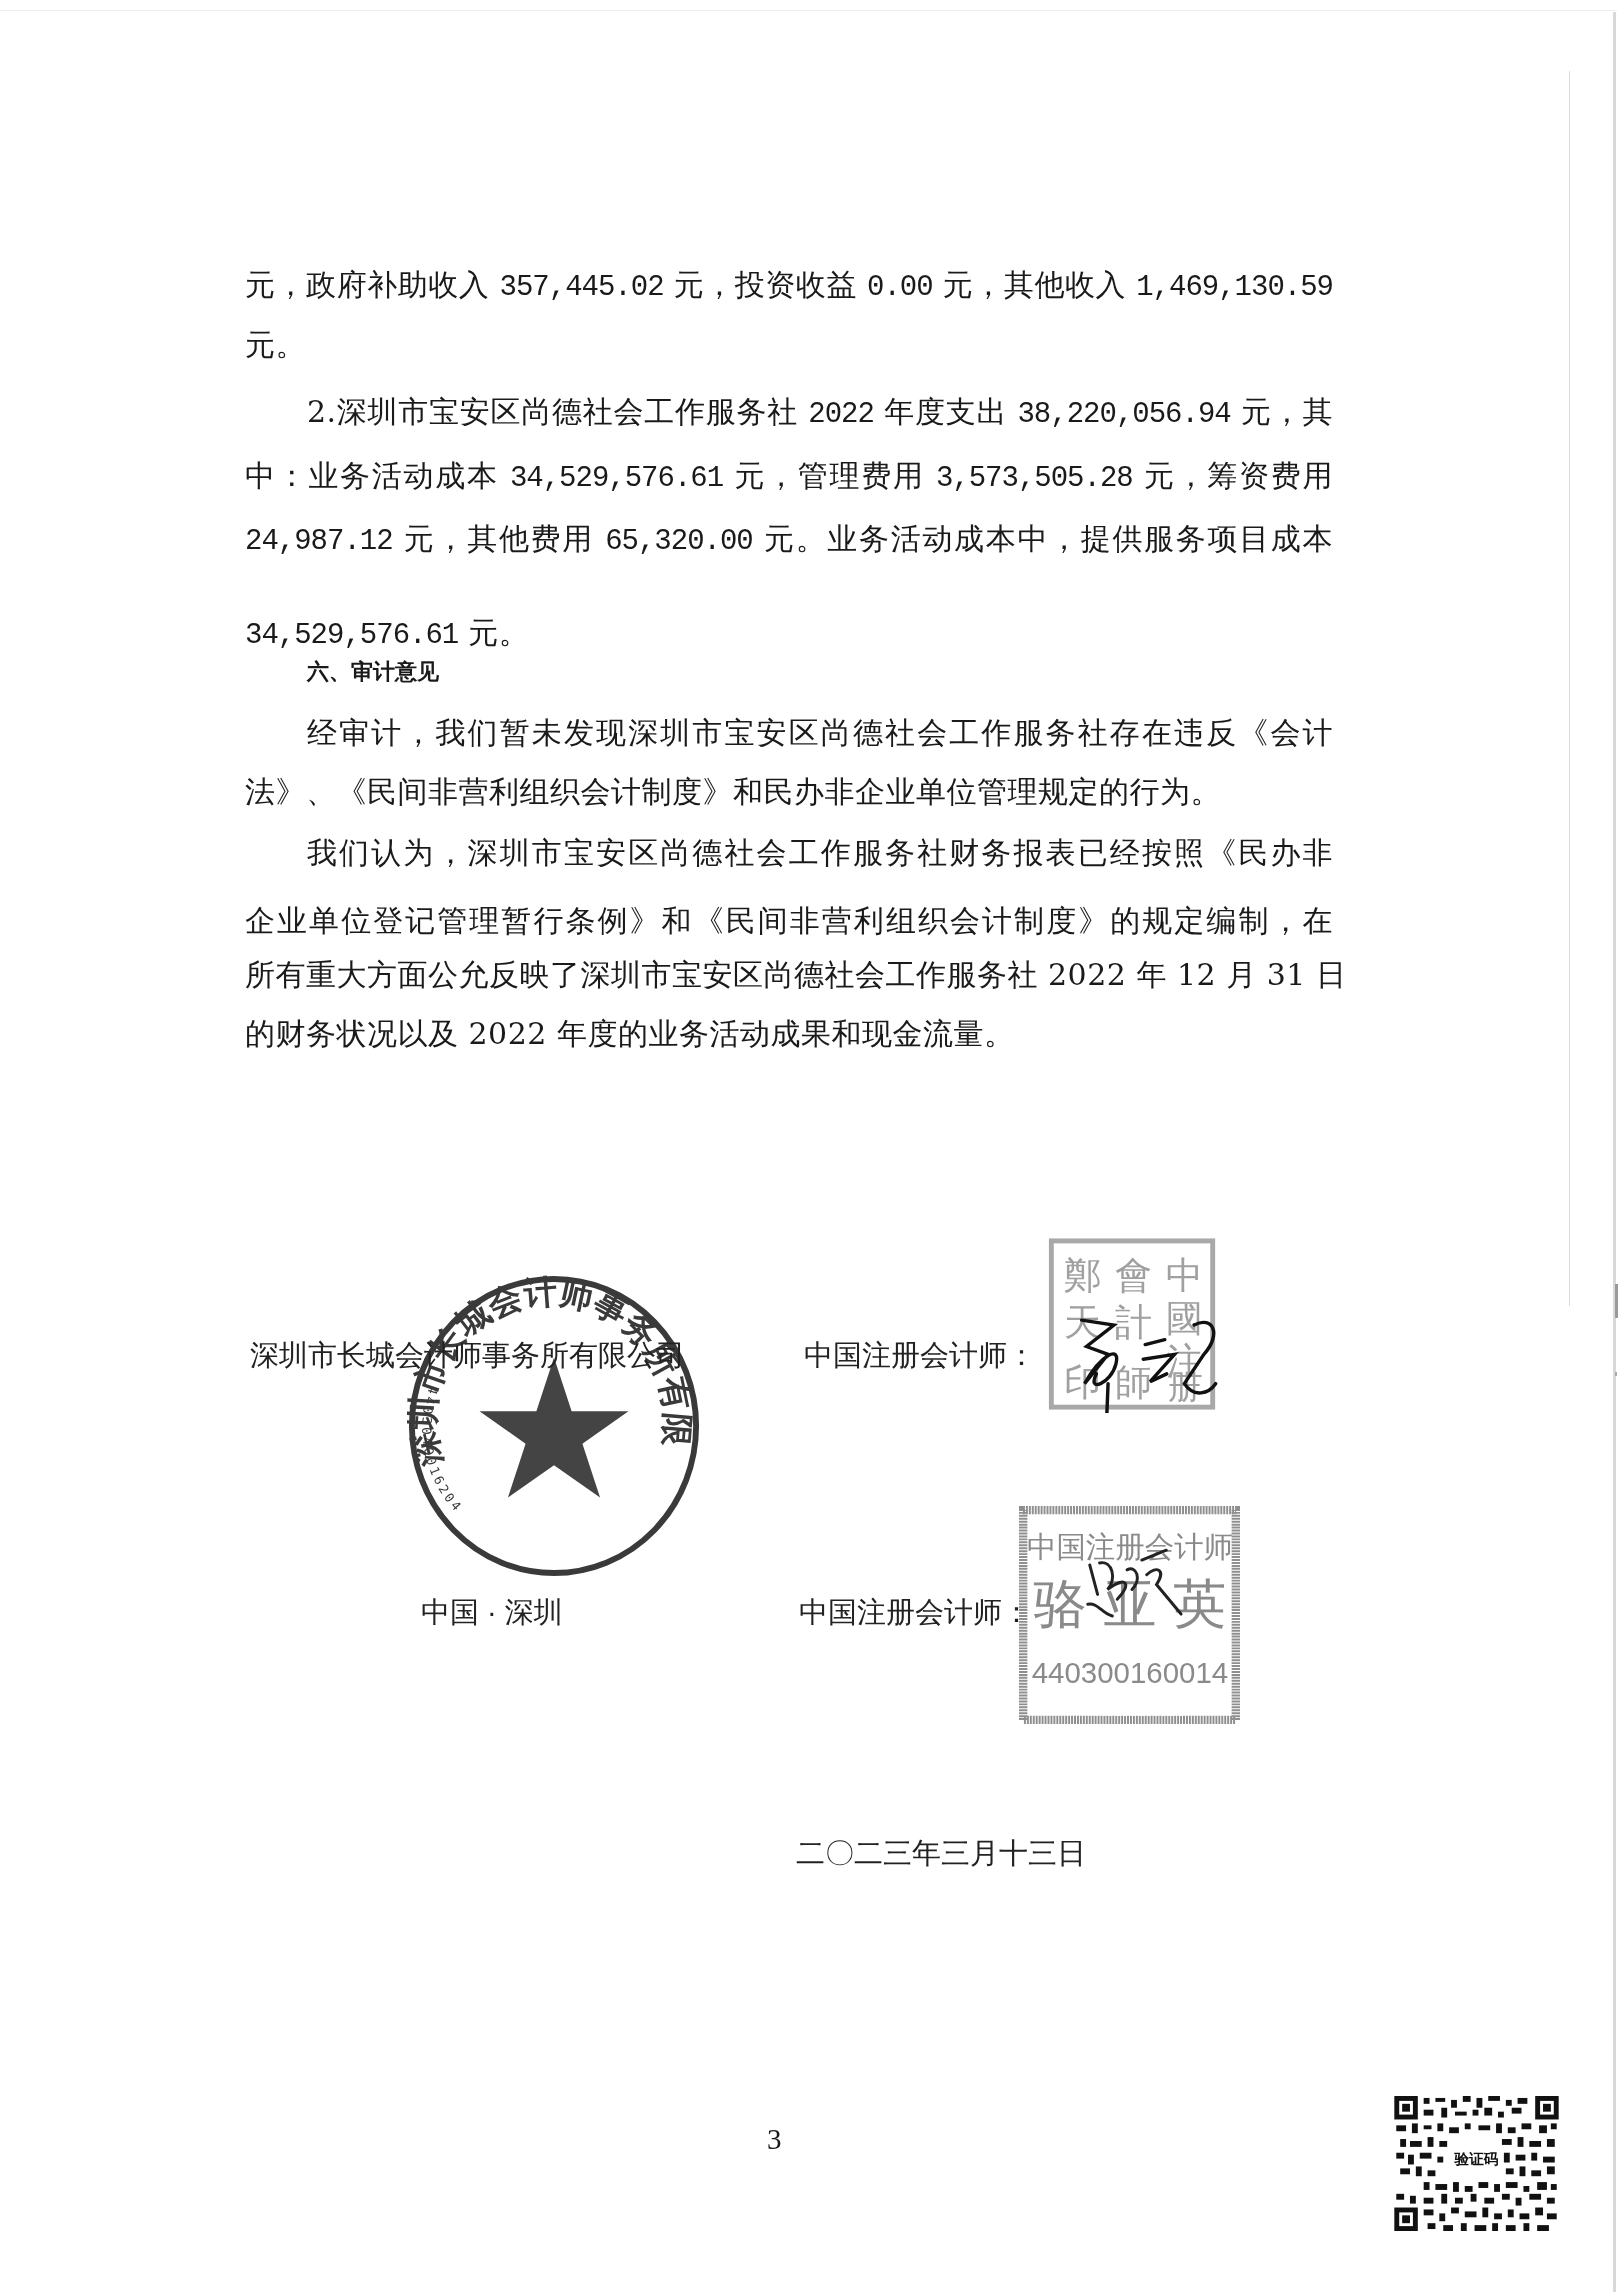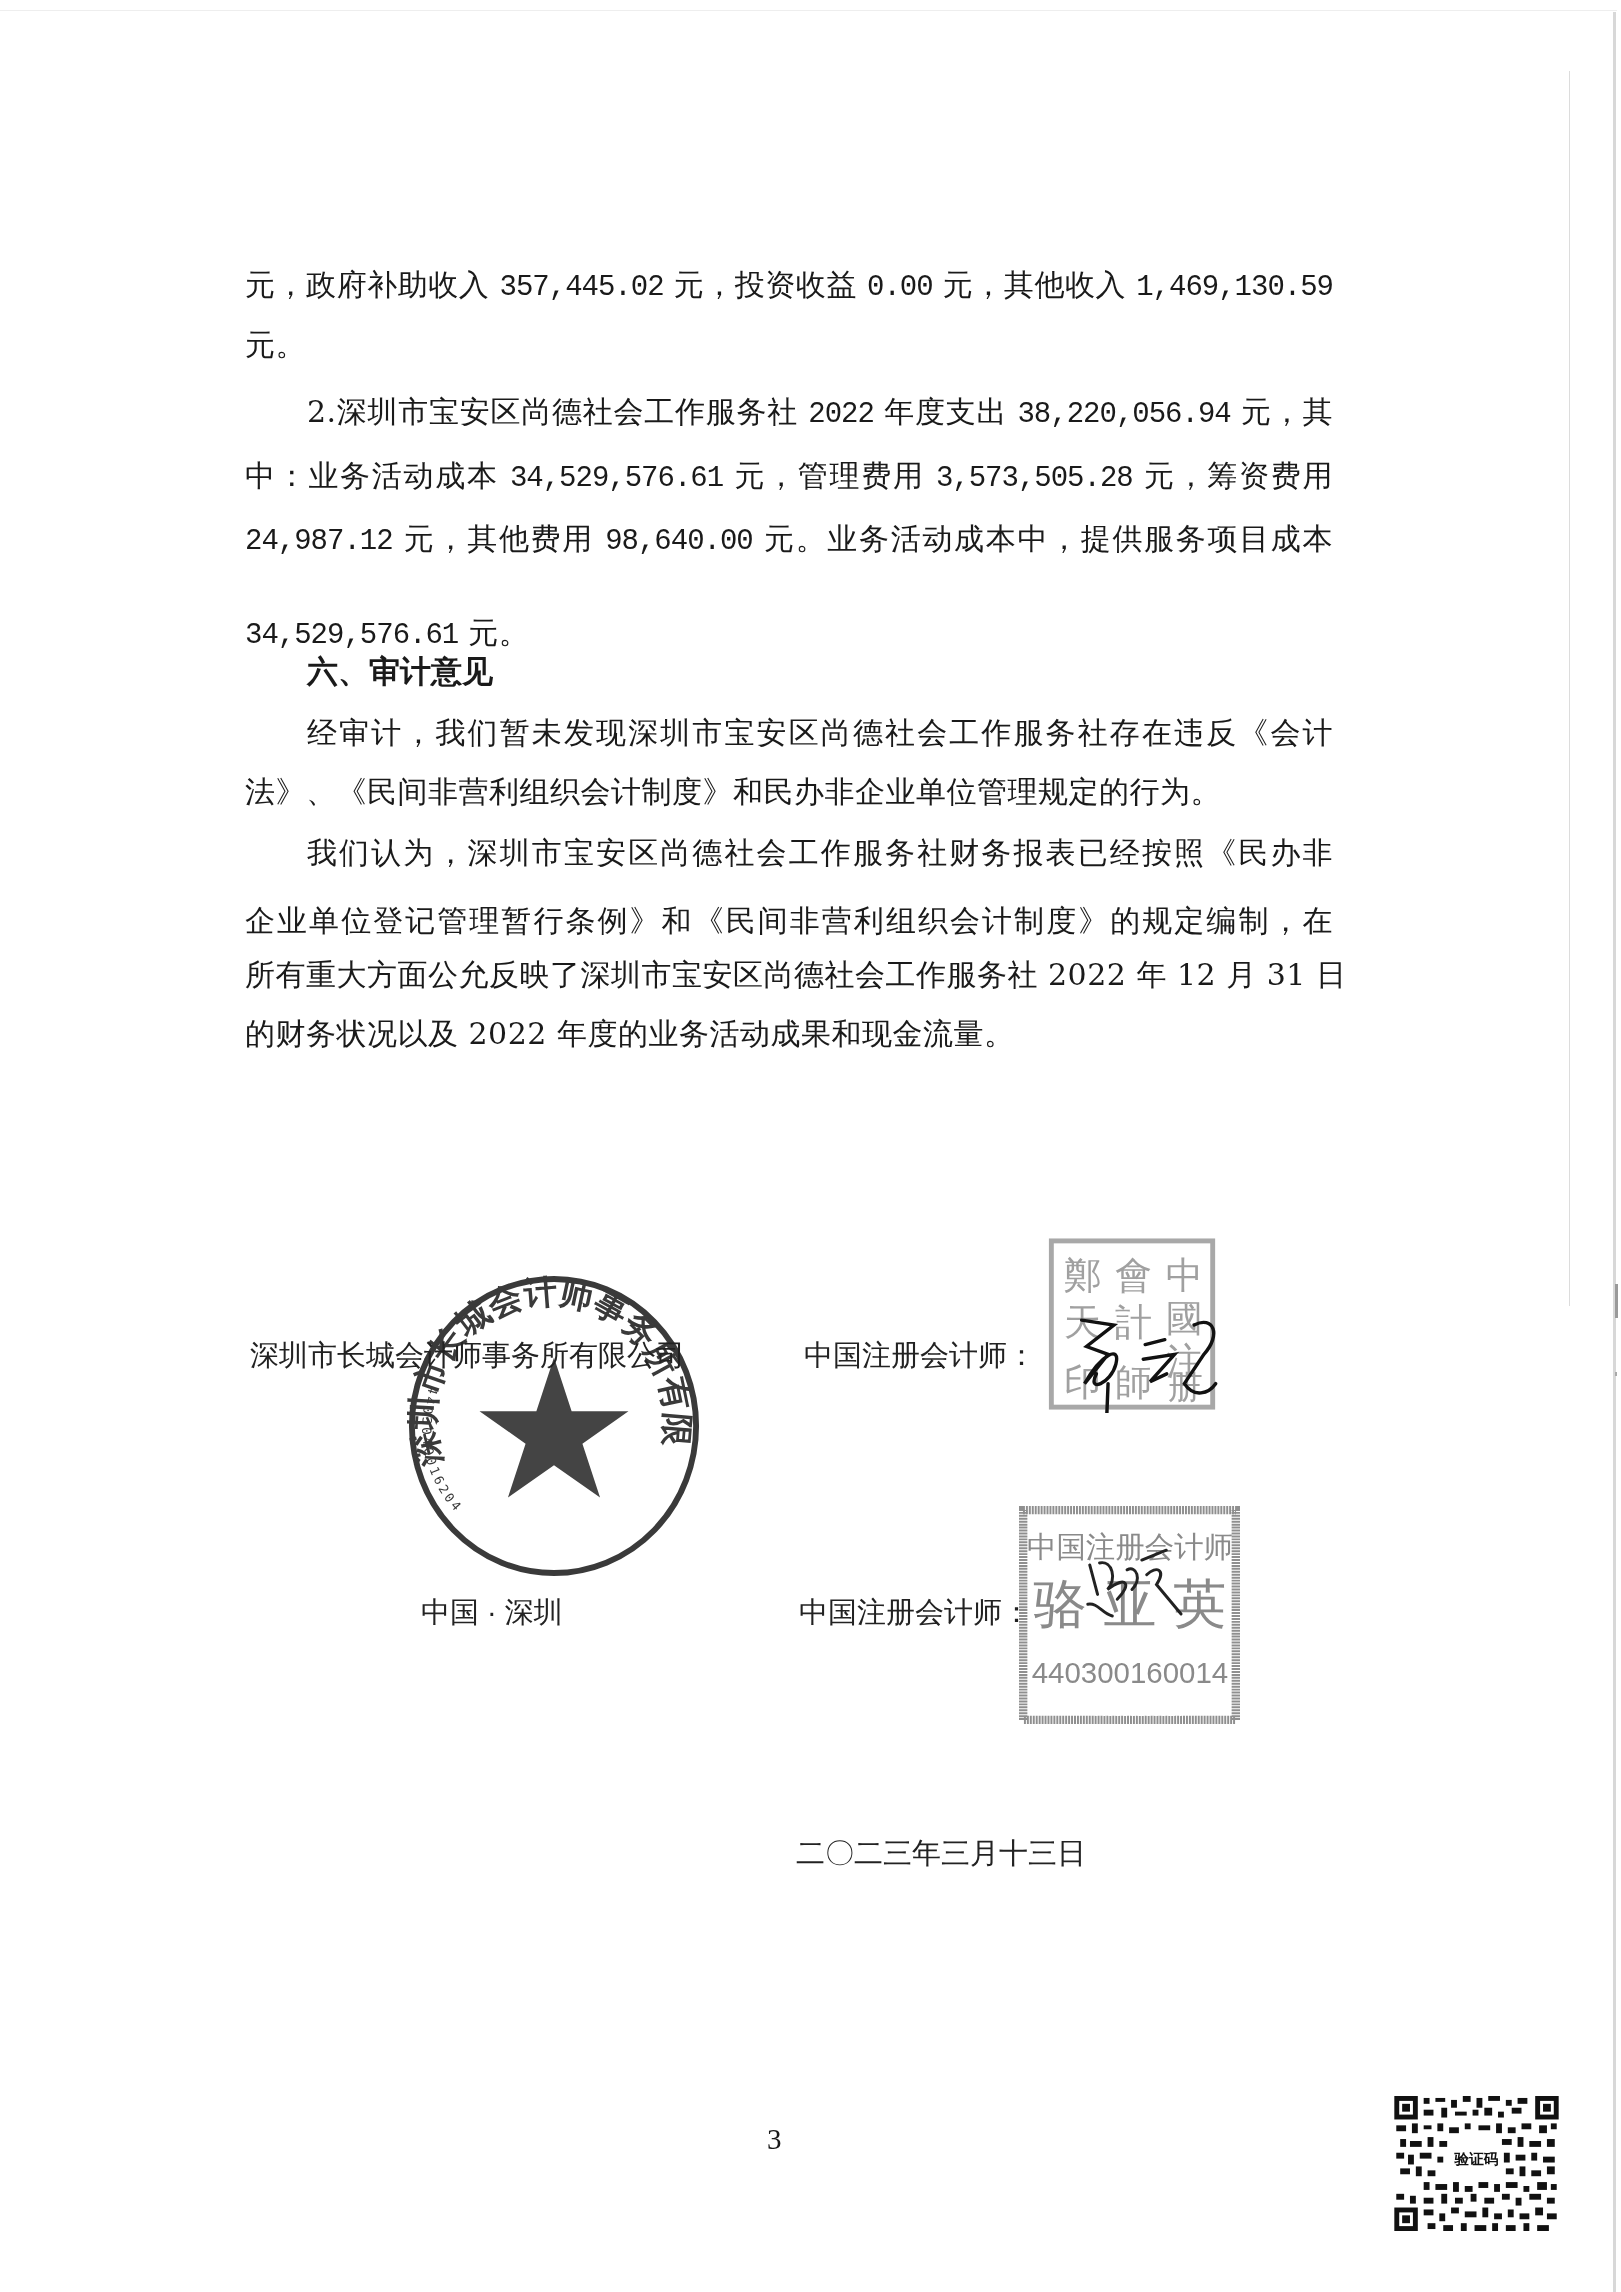--- a/index.html
+++ b/index.html
@@ -8,21 +8,21 @@
   .page-edge-right { position:absolute; left:1613px; top:11.8px; width:2.9px; height:2281px; background:#d8d8d8; }
   .page-edge-top { position:absolute; left:0; top:9.8px; width:1617px; height:1px; background:#eeeeee; }
   .page-line-inner { position:absolute; left:1569px; top:71px; width:1px; height:1235px; background:#dcdcdc; }
   .scan-mark { position:absolute; left:1615px; top:1284px; width:2.9px; height:34px; background:#9a9a9a; }
   .scan-dot { position:absolute; left:1615px; top:1372px; width:2px; height:3.9px; background:#aaaaaa; }
 
   .line { position:absolute; left:245px; width:1088px; font-size:30px; line-height:39px; white-space:nowrap; letter-spacing:0.5px; }
   .num { font-family:"Liberation Mono","DejaVu Sans Mono",monospace; font-size:29px; letter-spacing:-1px; }
   .justify { text-align:justify; text-align-last:justify; }
   .indent { left:307px; width:1026px; }
-  .heading { position:absolute; left:307px; font-size:31px; font-weight:bold; line-height:39px;
+  .heading { position:absolute; left:307px; font-size:22px; font-weight:bold; line-height:39px;
              font-family:"DejaVu Sans","Liberation Sans",sans-serif; }
 
   .sig-text { position:absolute; font-family:"Liberation Sans","DejaVu Sans",sans-serif; font-size:29px; line-height:35px; white-space:nowrap; color:#222; }
 
   .seal-round { position:absolute; left:407px; top:1274px; width:294px; height:304px; }
   .seal-square { position:absolute; }
   .qr { position:absolute; left:1394px; top:2096px; width:165px; height:135px; }
   .page-num { position:absolute; left:767px; top:2123px; font-family:"Liberation Serif","DejaVu Serif",serif; font-size:29px; }
 </style>
 </head>
@@ -39,21 +39,21 @@
 </div>
 <div class="line" style="top:325px;">元。</div>
 
 <div class="line indent justify" style="top:392px;">
   <span>2.深圳市宝安区尚德社会工作服务社 </span><span class="num">2022</span><span> 年度支出 </span><span class="num">38,220,056.94</span><span> 元，其</span>
 </div>
 <div class="line justify" style="top:456px;">
   <span>中：业务活动成本 </span><span class="num">34,529,576.61</span><span> 元，管理费用 </span><span class="num">3,573,505.28</span><span> 元，筹资费用</span>
 </div>
 <div class="line justify" style="top:519px;">
-  <span class="num">24,987.12</span><span> 元，其他费用 </span><span class="num">98,640.00</span><span> 元。业务活动成本中，提供服务项目成本</span>
+  <span class="num">24,987.12</span><span> 元，其他费用 </span><span class="num">65,320.00</span><span> 元。业务活动成本中，提供服务项目成本</span>
 </div>
 <div class="line" style="top:580px;margin-top:33px;">
   <span class="num">34,529,576.61</span><span> 元。</span>
 </div>
 
 <div class="heading" style="top:652px;">六、审计意见</div>
 
 <div class="line indent justify" style="top:713px;">经审计，我们暂未发现深圳市宝安区尚德社会工作服务社存在违反《会计</div>
 <div class="line" style="top:772px;">法》、《民间非营利组织会计制度》和民办非企业单位管理规定的行为。</div>
 

